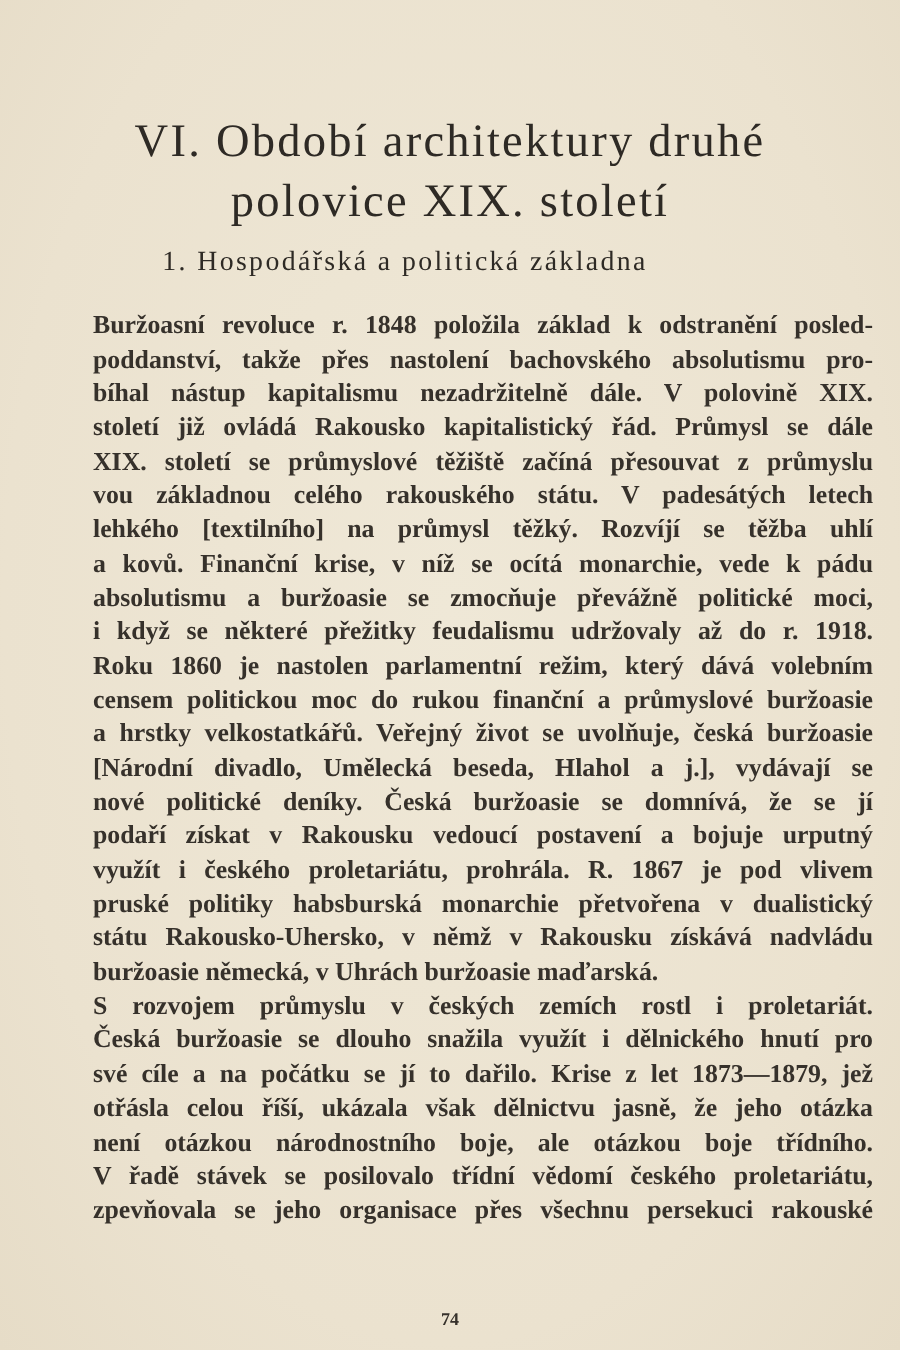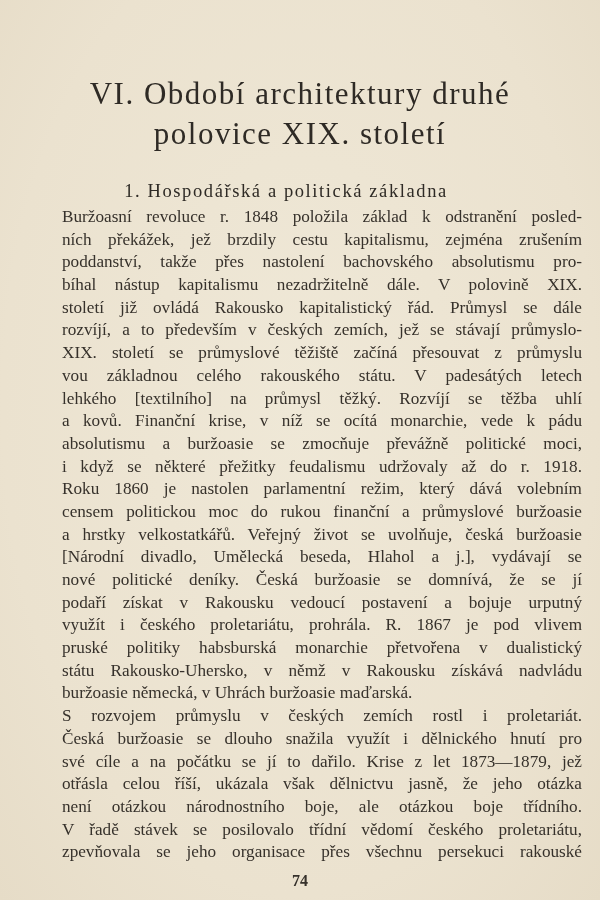--- a/index.html
+++ b/index.html
@@ -38,74 +38,73 @@
     .section-title {
       position: absolute;
       top: 163px;
       left: 0;
       width: 540px;
       text-align: center;
       font-family: "Liberation Serif", serif;
       font-size: 18.5px;
       line-height: 24px;
       letter-spacing: 1.6px;
-      margin: 16px;
+      margin: 0;
       font-weight: normal;
       color: #2e2a25;
     }
     .body-text {
       position: absolute;
       top: 206px;
       left: 62px;
       width: 520px;
       font-family: "Liberation Serif", serif;
       font-size: 17.2px;
       line-height: 22.7px;
       color: #36312b;
     }
     .line {
       display: block;
       white-space: nowrap;
       text-align: justify;
       text-align-last: justify;
       height: 22.7px;
+      font-weight: bold;
     }
     .line.last {
       text-align-last: left;
     }
     .page-number {
       position: absolute;
       top: 872px;
       left: 0;
       width: 600px;
       text-align: center;
       font-family: "Liberation Serif", serif;
-      font-size: 16px;
+      font-size: 12px;
       font-weight: bold;
       color: #36312b;
     }
   </style>
 </head>
 <body>
 
 <div class="page">
   <h1 class="chapter-title">
     <span>VI. Období architektury druhé</span><br>
     <span>polovice XIX. století</span>
   </h1>
 
   <h2 class="section-title">1. Hospodářská a politická základna</h2>
 
   <div class="body-text">
     <span class="line">Buržoasní revoluce r. 1848 položila základ k odstranění posled-</span>
-    <span class="line">ních překážek, jež brzdily cestu kapitalismu, zejména zrušením</span>
     <span class="line">poddanství, takže přes nastolení bachovského absolutismu pro-</span>
     <span class="line">bíhal nástup kapitalismu nezadržitelně dále. V polovině XIX.</span>
     <span class="line">století již ovládá Rakousko kapitalistický řád. Průmysl se dále</span>
-    <span class="line">rozvíjí, a to především v českých zemích, jež se stávají průmyslo-</span>
     <span class="line">XIX. století se průmyslové těžiště začíná přesouvat z průmyslu</span>
     <span class="line">vou základnou celého rakouského státu. V padesátých letech</span>
     <span class="line">lehkého [textilního] na průmysl těžký. Rozvíjí se těžba uhlí</span>
     <span class="line">a kovů. Finanční krise, v níž se ocítá monarchie, vede k pádu</span>
     <span class="line">absolutismu a buržoasie se zmocňuje převážně politické moci,</span>
     <span class="line">i když se některé přežitky feudalismu udržovaly až do r. 1918.</span>
     <span class="line">Roku 1860 je nastolen parlamentní režim, který dává volebním</span>
     <span class="line">censem politickou moc do rukou finanční a průmyslové buržoasie</span>
     <span class="line">a hrstky velkostatkářů. Veřejný život se uvolňuje, česká buržoasie</span>
     <span class="line">[Národní divadlo, Umělecká beseda, Hlahol a j.], vydávají se</span>

